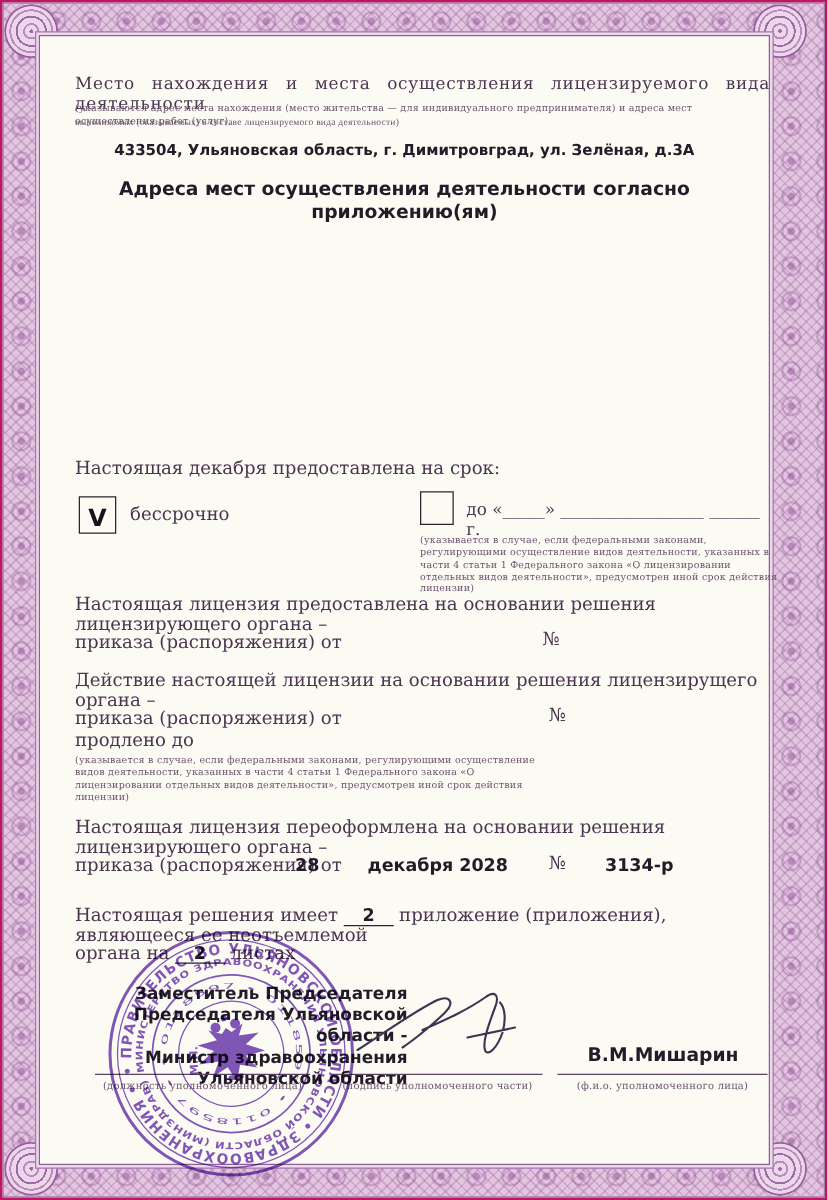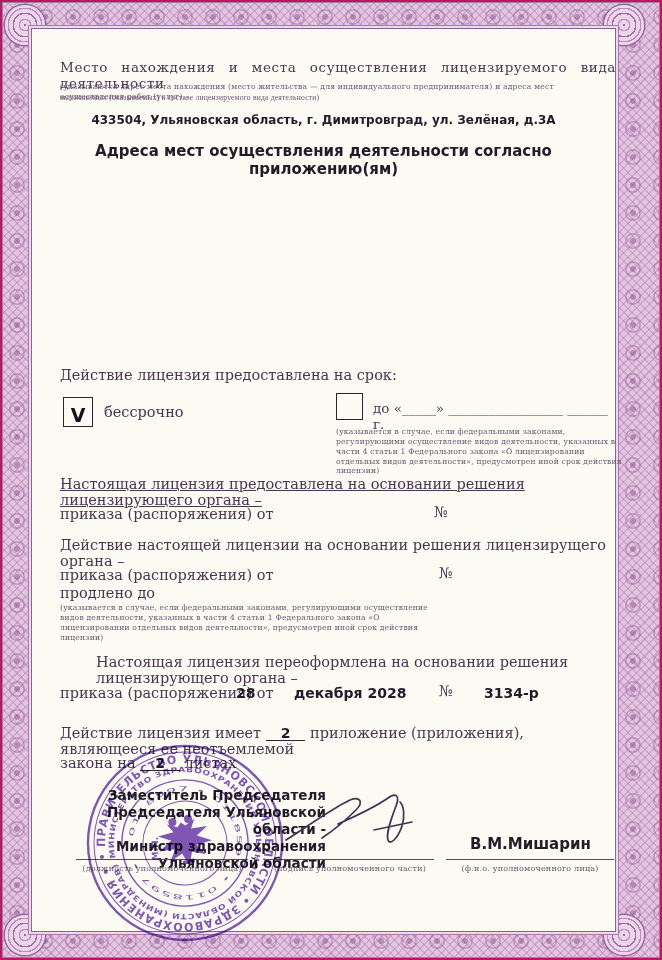--- a/index.html
+++ b/index.html
@@ -79,55 +79,55 @@
 
   <div class="page">
 
     <div class="abs serif t-title" style="left:28px; top:30px; width:556px;">Место нахождения и места осуществления лицензируемого вида деятельности</div>
     <div class="abs t-fine" style="left:28px; top:53px; width:560px;">(указываются адрес места нахождения (место жительства — для индивидуального предпринимателя) и адреса мест осуществления работ (услуг),</div>
     <div class="abs t-fine" style="left:28px; top:64px; width:560px;font-family:Liberation Serif, serif;">выполняемых (оказываемых)  в составе лицензируемого вида деятельности)</div>
 
     <div class="abs t-bold-fill center" style="left:0; top:84px; width:100%; font-size:12px;">433504, Ульяновская область, г. Димитровград, ул. Зелёная, д.3А</div>
     <div class="abs t-bold-fill center" style="left:0; top:113px; width:100%; font-size:15px;">Адреса мест осуществления деятельности согласно приложению(ям)</div>
 
-    <div class="abs serif t-body" style="left:28px; top:338px;">Действие лицензия предоставлена на срок:</div>
+    <div class="abs serif t-body" style="left:28px; top:338px;">Настоящая декабря предоставлена на срок:</div>
 
     <div class="abs checkbox" style="left:31px; top:368px; width:30px; height:30px; font-size:19px;">
       <span>V</span>
     </div>
     <div class="abs serif t-body" style="left:72px; top:375px;">бессрочно</div>
 
     <div class="abs checkbox" style="left:304px; top:364px; width:27px; height:27px;"></div>
     <div class="abs serif" style="left:341px; top:371px; font-size:13.5px; color:#4a3550;">до «_____» _________________  ______ г.</div>
     <div class="abs t-fine" style="left:304px; top:398px; width:286px;">(указывается в случае, если федеральными законами, регулирующими осуществление видов деятельности, указанных в части 4 статьи 1 Федерального закона «О лицензировании отдельных видов деятельности», предусмотрен иной срок действия лицензии)</div>
 
-    <div class="abs serif t-body" style="left:28px; top:447px;text-decoration:underline;">Настоящая лицензия предоставлена на основании решения лицензирующего органа –</div>
+    <div class="abs serif t-body" style="left:28px; top:447px;">Настоящая лицензия предоставлена на основании решения лицензирующего органа –</div>
     <div class="abs serif t-body" style="left:28px; top:477px;">приказа (распоряжения)  от</div>
     <div class="abs serif t-body" style="left:402px; top:475px;">№</div>
 
     <div class="abs serif t-body" style="left:28px; top:508px;">Действие настоящей лицензии на основании решения лицензирущего органа –</div>
     <div class="abs serif t-body" style="left:28px; top:538px;">приказа (распоряжения)  от</div>
     <div class="abs serif t-body" style="left:407px; top:536px;">№</div>
     <div class="abs serif t-body" style="left:28px; top:556px;">продлено до</div>
     <div class="abs t-fine" style="left:28px; top:574px; width:388px;">(указывается в случае, если федеральными законами, регулирующими осуществление видов деятельности, указанных в части 4 статьи 1 Федерального закона «О лицензировании отдельных видов деятельности», предусмотрен иной срок действия лицензии)</div>
 
-    <div class="abs serif t-body" style="left:28px; top:625px;margin-left:36px;">Настоящая лицензия переоформлена на основании решения лицензирующего органа –</div>
+    <div class="abs serif t-body" style="left:28px; top:625px;">Настоящая лицензия переоформлена на основании решения лицензирующего органа –</div>
     <div class="abs serif t-body" style="left:28px; top:656px;">приказа (распоряжения)  от</div>
     <div class="abs t-bold-fill" style="left:204px; top:656px; font-size:14px;">28</div>
     <div class="abs t-bold-fill" style="left:262px; top:656px; font-size:14px;">декабря  2028</div>
     <div class="abs serif t-body" style="left:407px; top:654px;">№</div>
     <div class="abs t-bold-fill" style="left:452px; top:656px; font-size:14px;">3134-р</div>
 
     <div class="abs serif t-body" style="left:28px; top:696px; width:560px;">
-      <span>Действие лицензия имеет</span>
+      <span>Настоящая решения имеет</span>
       <span class="u-gap">2</span>
       <span>приложение (приложения), являющееся ее неотъемлемой</span>
     </div>
     <div class="abs serif t-body" style="left:28px; top:726px;">
-      <span>закона на</span>
+      <span>органа на</span>
       <span class="u-gap">2</span>
       <span>листах</span>
     </div>
 
     <div class="abs t-bold-fill" style="left:44px; top:758px; font-size:13.5px; line-height:17px; width:250px;text-align:right;">
       <div>Заместитель Председателя</div>
       <div>Председателя Ульяновской области -</div>
       <div>Министр здравоохранения</div>
       <div>Ульяновской области</div>
     </div>

